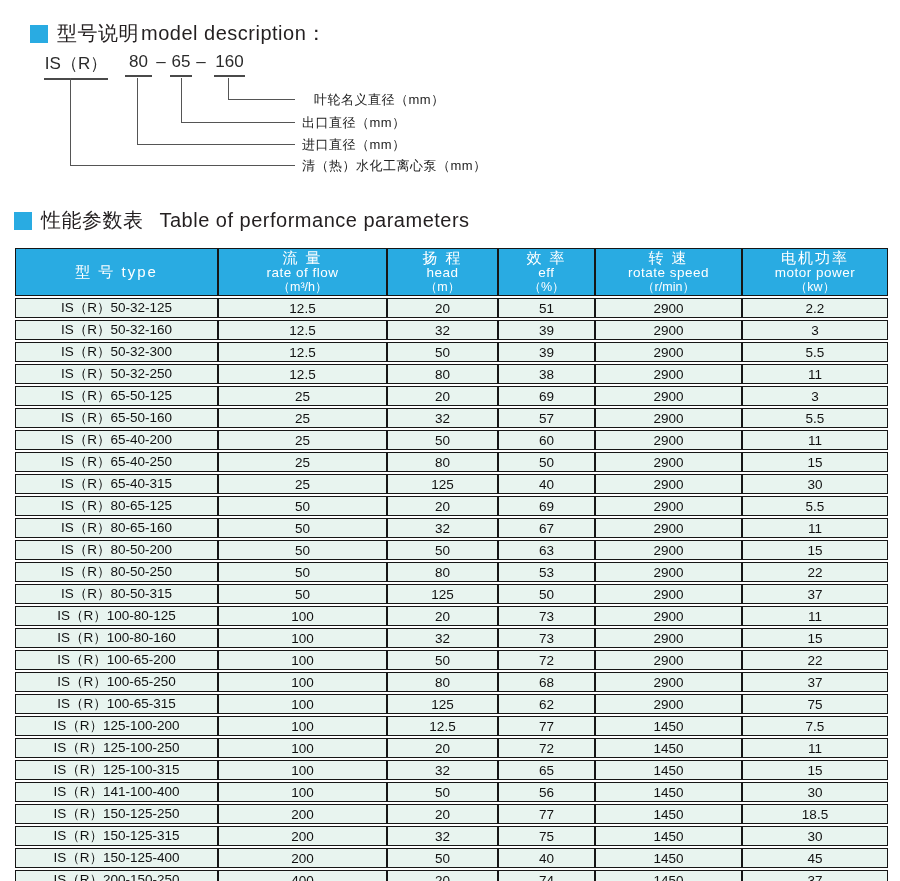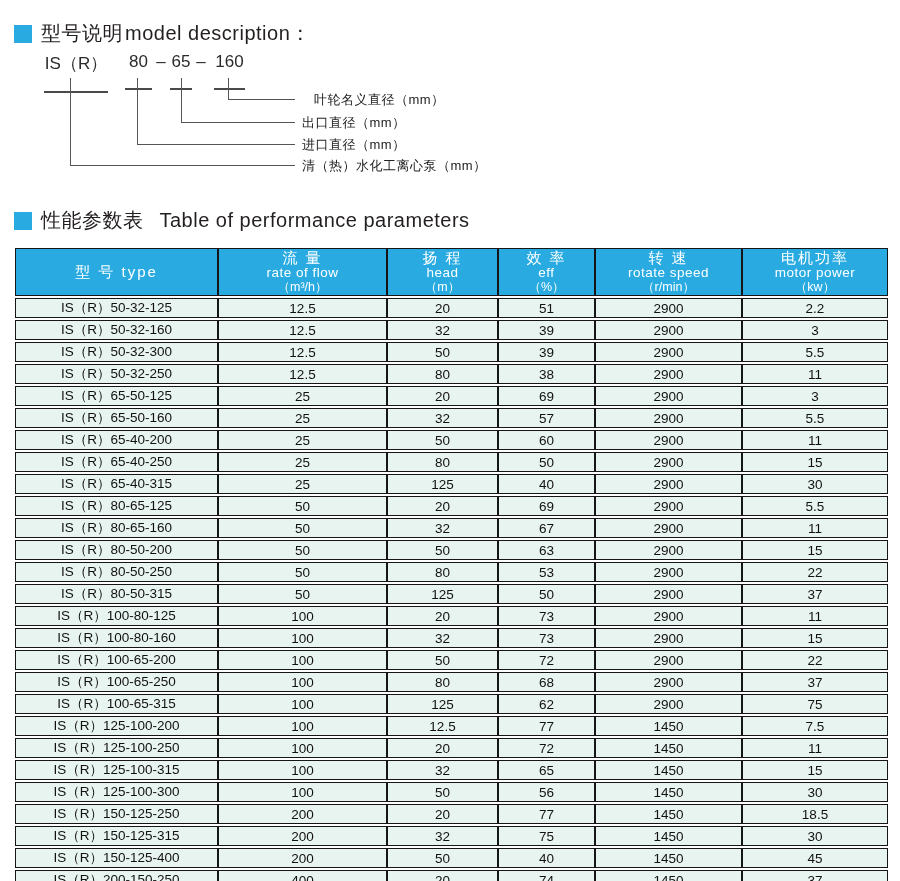--- a/index.html
+++ b/index.html
@@ -11,21 +11,21 @@
   .sq { width:18px; height:18px; background:#29abe2; flex:0 0 auto; }
   .heading-text { font-size:20px; color:#231f20; margin-left:9px; letter-spacing:0.5px; }
   .heading-text .en { margin-left:2px; }
   .heading-text .en-gap { margin-left:16px; }
 
   
   .diagram { position:absolute; left:0; top:0; width:900px; height:200px; }
   .code-part, .code-dash {
     position:absolute; top:52px; font-size:17px; color:#2b2b2b; text-align:center;
   }
-  .code-part { border-bottom:2px solid #4a4a4a; padding-bottom:16px; }
+  .code-part { border-bottom:2px solid #4a4a4a; padding-bottom:3px; }
   .connector {
     position:absolute; border-left:1px solid #555; border-bottom:1px solid #555;
   }
   .diagram-label {
     position:absolute; left:302px; font-size:13px; color:#222; line-height:18px; letter-spacing:0.5px;
   }
 
   
   .perf-table {
     position:absolute; left:15px; top:246px; width:873px;
@@ -42,21 +42,21 @@
     background:#e8f4ef; border:1px solid #161616; height:15.5px;
     font-size:13.5px; color:#111; text-align:center; padding:0 2px;
     white-space:nowrap; overflow:hidden;
   }
 </style>
 </head>
 <body>
 
 <div class="page">
 
-  <div class="section-heading" style="top:20px;">
+  <div class="section-heading" style="top:20px;margin-left:16px;">
     <span class="sq"></span>
     <span class="heading-text"><span>型号说明</span><span class="en">model description：</span></span>
   </div>
 
   <div class="diagram">
     <span class="code-part" style="left:44px; width:64px;">IS（R）</span>
     <span class="code-part" style="left:125px; width:27px;">80</span>
     <span class="code-dash" style="left:152px; width:18px;">–</span>
     <span class="code-part" style="left:170px; width:22px;">65</span>
     <span class="code-dash" style="left:192px; width:18px;">–</span>
@@ -290,21 +290,21 @@
         </tr>
         <tr>
           <td>IS（R）125-100-315</td>
           <td>100</td>
           <td>32</td>
           <td>65</td>
           <td>1450</td>
           <td>15</td>
         </tr>
         <tr>
-          <td>IS（R）125-100-300</td>
+          <td>IS（R）141-100-400</td>
           <td>100</td>
           <td>50</td>
           <td>56</td>
           <td>1450</td>
           <td>30</td>
         </tr>
         <tr>
           <td>IS（R）150-125-250</td>
           <td>200</td>
           <td>20</td>

